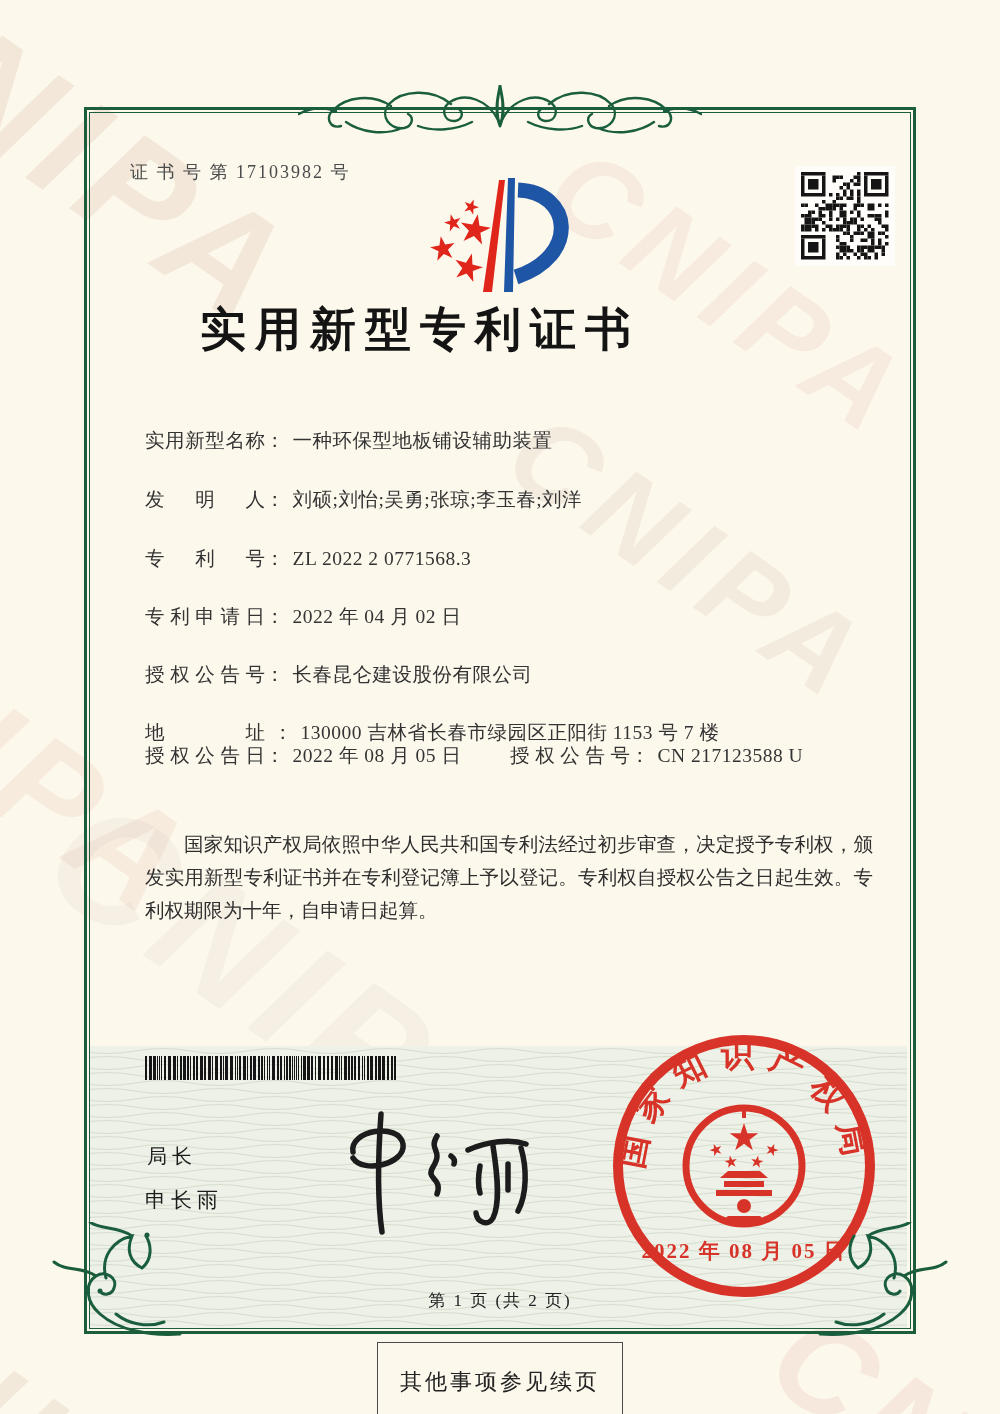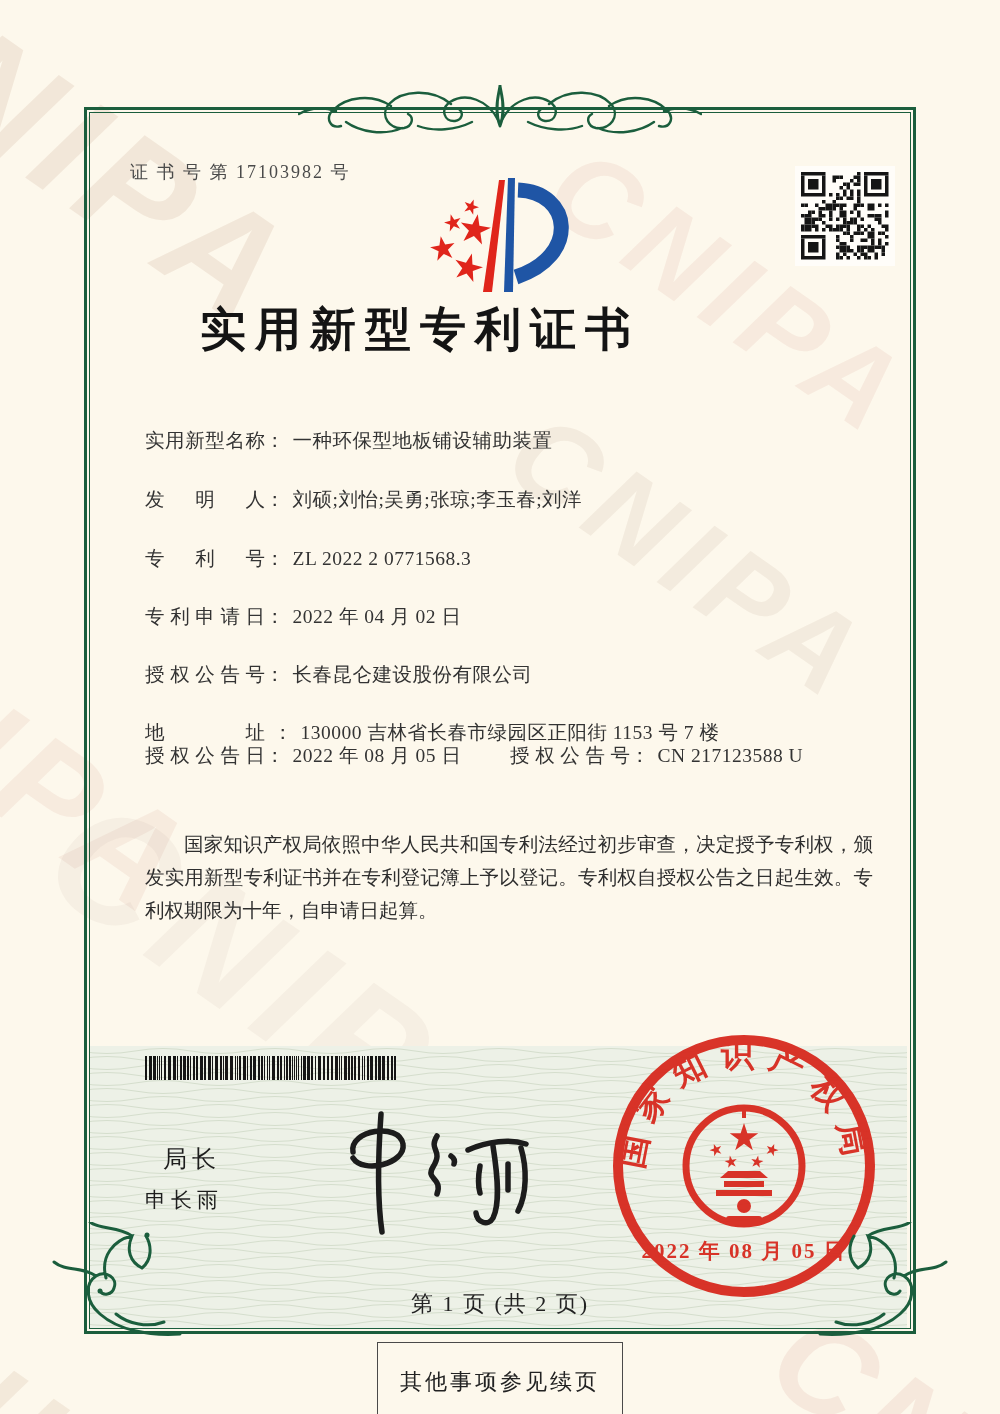--- a/index.html
+++ b/index.html
@@ -31,27 +31,27 @@
   .flabel{display:inline-block;width:120px;text-align:justify;text-align-last:justify;vertical-align:top;}
   .fcolon{display:inline-block;margin-right:8px;}
   .fvalue{letter-spacing:.5px;}
   .fgroup2{position:absolute;left:365px;top:0;}
 
   #body-text{left:145px;top:828px;width:728px;font-size:19.5px;line-height:33px;
              text-align:justify;color:#2e2e2e;}
   #body-text p{margin:0;text-indent:2em;}
 
   #barcode-wrap{left:145px;top:1056px;z-index:4;}
-  #signer-title{left:163px;top:1143px;font-size:24px;letter-spacing:5px;color:#1d1d1d;}
+  #signer-title{left:147px;top:1143px;font-size:20px;letter-spacing:5px;color:#1d1d1d;}
   #signer-name{left:145px;top:1186px;font-size:21px;letter-spacing:5px;color:#1d1d1d;}
   #signature{left:265px;top:1098px;}
 
   #seal{left:599px;top:1026px;opacity:.94;}
 
-  #page-no{left:0;width:1000px;top:1289px;text-align:center;font-size:22px;letter-spacing:2px;color:#222;}
+  #page-no{left:0;width:1000px;top:1289px;text-align:center;font-size:17px;letter-spacing:2px;color:#222;}
   #note-box{left:500px;top:1342px;transform:translateX(-50%);border:1px solid #4a4a4a;
             padding:24px 22px;font-size:22px;letter-spacing:3px;color:#222;background:#fdf8ec;z-index:5;}
 
   .orn{z-index:5;pointer-events:none;}
 </style>
 </head>
 <body>
 
 <div id="page">
 

